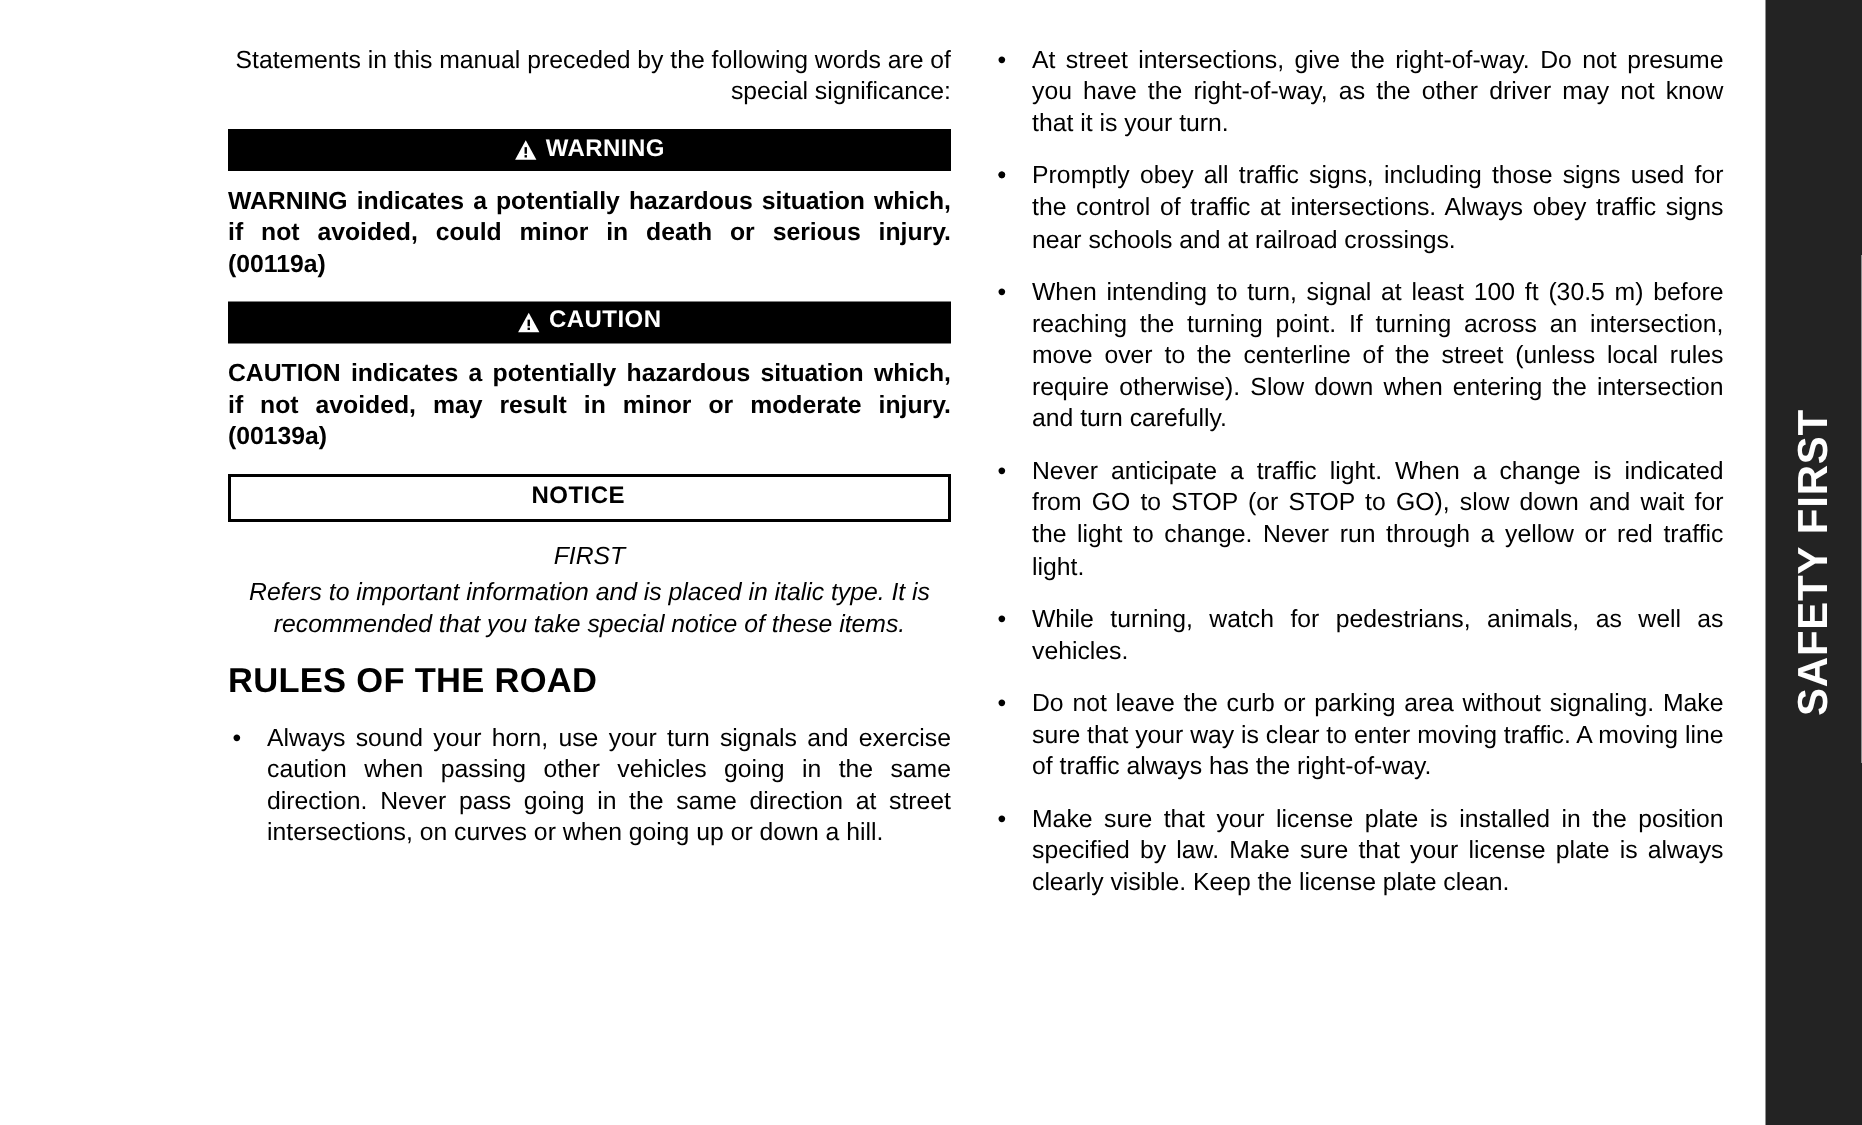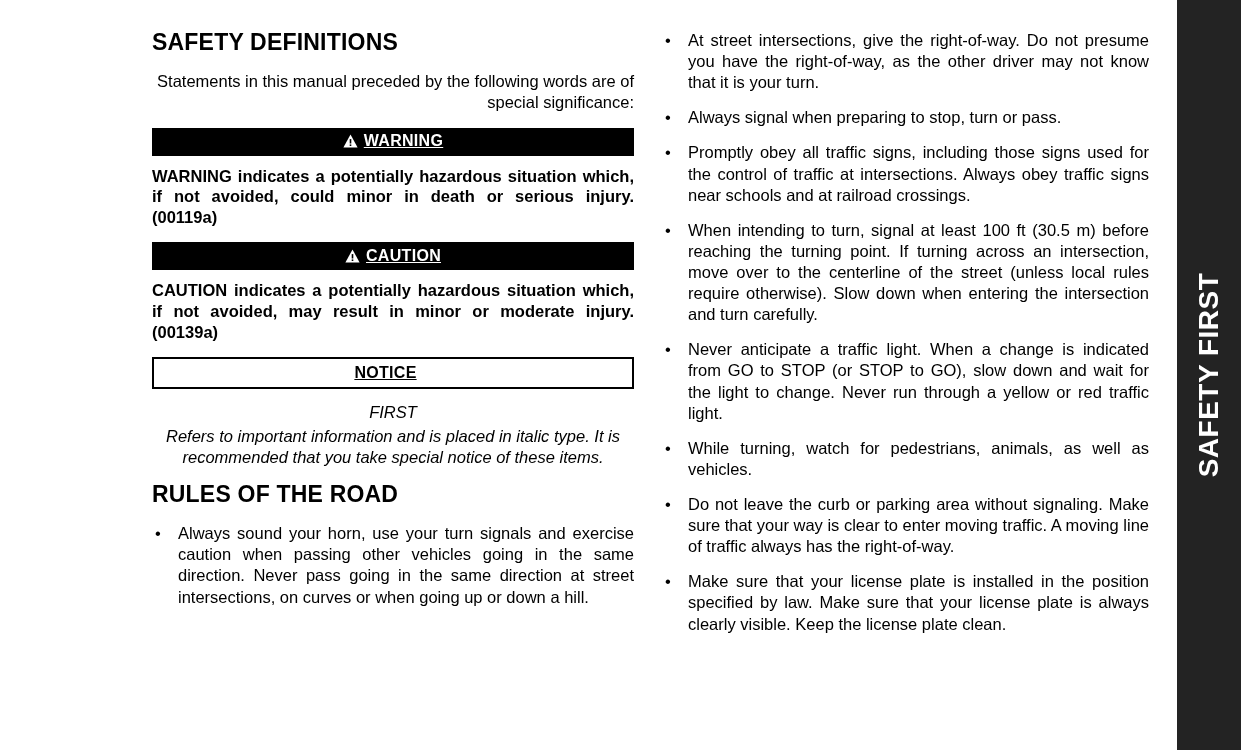--- a/index.html
+++ b/index.html
@@ -100,21 +100,20 @@
     font-size: 16px;
     letter-spacing: 0.3px;
     padding: 4px 0 5px 0;
     margin: 0;
     line-height: 1.15;
     display: flex;
     align-items: center;
     justify-content: center;
     gap: 6px;
     height: 19px;
-    text-decoration: underline;
   }
   .banner .tri {
     display: inline-block;
     line-height: 0;
   }
   .banner-notice {
     background: #ffffff;
     color: #000000;
     border: 2px solid #000000;
     padding: 4px 15px 5px 0;
@@ -174,21 +173,20 @@
     line-height: 1.2;
   }
 </style>
 </head>
 <body>
 
 <div class="page">
 
   <div class="col col-left">
 
-    <h1 class="sec-title">SAFETY DEFINITIONS</h1>
 
     <p class="body-text">Statements in this manual preceded by the following words are of special significance:</p>
 
     <div class="banner">
       <span class="tri">
         <svg width="15" height="14" viewBox="0 0 15 14" aria-hidden="true">
           <polygon points="7.5,0.5 14.6,13.5 0.4,13.5" fill="#ffffff"></polygon>
           <rect x="6.7" y="5.1" width="1.6" height="4.4" fill="#000000"></rect>
           <rect x="6.7" y="10.4" width="1.6" height="1.6" fill="#000000"></rect>
         </svg>
@@ -233,21 +231,20 @@
 
   <div class="col col-right">
 
     <ul class="bullets">
       <li>
         <span class="dot">•</span>
         <span>At street intersections, give the right-of-way. Do not presume you have the right-of-way, as the other driver may not know that it is your turn.</span>
       </li>
       <li>
         <span class="dot">•</span>
-        <span>Always signal when preparing to stop, turn or pass.</span>
       </li>
       <li>
         <span class="dot">•</span>
         <span>Promptly obey all traffic signs, including those signs used for the control of traffic at intersections. Always obey traffic signs near schools and at railroad crossings.</span>
       </li>
       <li>
         <span class="dot">•</span>
         <span>When intending to turn, signal at least 100 ft (30.5 m) before reaching the turning point. If turning across an intersection, move over to the centerline of the street (unless local rules require otherwise). Slow down when entering the intersection and turn carefully.</span>
       </li>
       <li>

